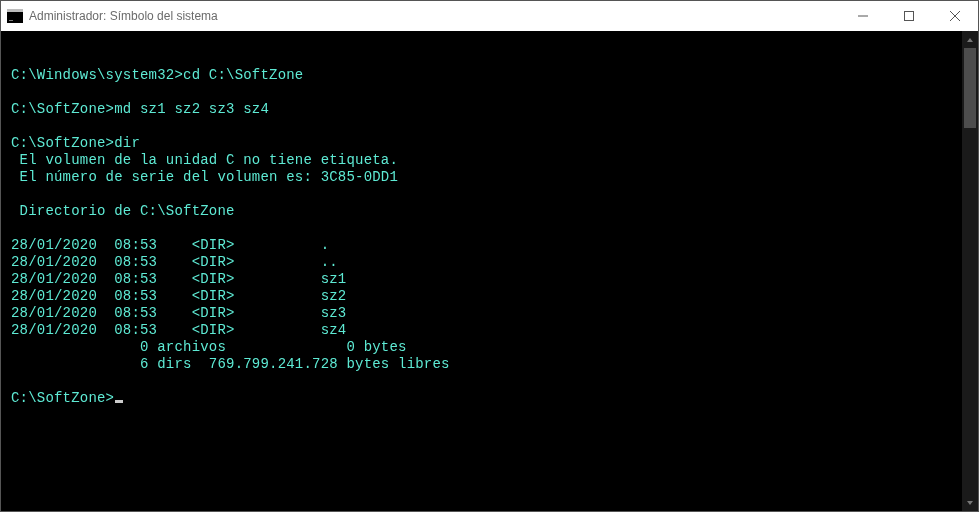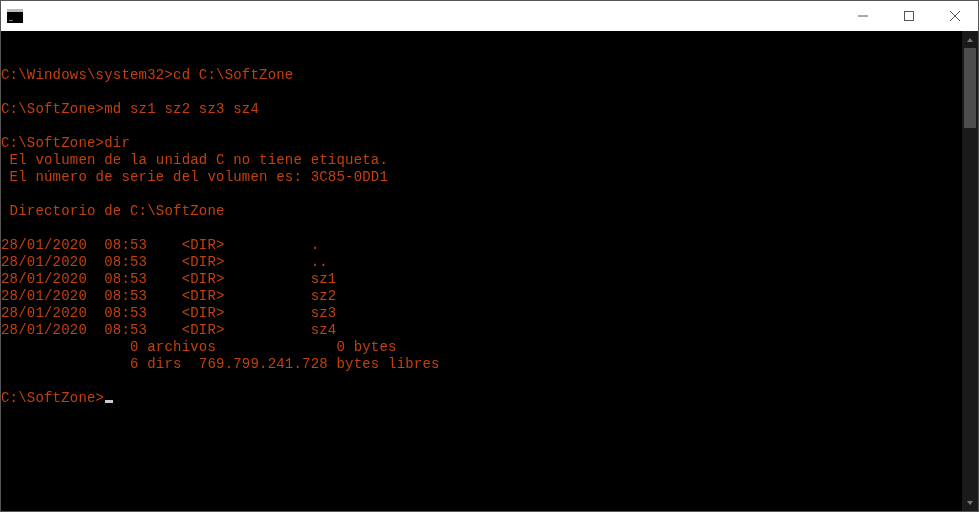--- a/index.html
+++ b/index.html
@@ -39,22 +39,22 @@
       width: 46px;
       height: 100%;
       display: flex;
       align-items: center;
       justify-content: center;
       color: #666;
     }
     .titlebar-btn svg { width: 10px; height: 10px; }
     .terminal {
       background: #000;
-      color: #c2410c;
-      padding: 2px 0;
+      color: #5eead4;
+      padding: 2px 10px;
       height: calc(100% - 30px);
       line-height: 17px;
       white-space: pre;
       letter-spacing: 0.2px;
       position: relative;
     }
     .line { white-space: pre; }
     .cursor {
       display: inline-block;
       width: 8px;
@@ -96,20 +96,21 @@
 <body>
 
 <div class="titlebar">
   <span class="titlebar-icon">
     <svg viewBox="0 0 16 14">
       <rect x="0" y="0" width="16" height="14" fill="#000"></rect>
       <rect x="0" y="0" width="16" height="3" fill="#bdbdbd"></rect>
       <text x="2" y="11" font-size="8" fill="#fff" font-family="Consolas">_</text>
     </svg>
   </span>
+  <span class="titlebar-title">Administrador: Símbolo del sistema</span>
   <span class="titlebar-spacer"></span>
   <div class="titlebar-controls">
     <div class="titlebar-btn">
       <svg viewBox="0 0 10 10">
           <line x1="0" y1="5" x2="10" y2="5" stroke="#555" stroke-width="1"></line>
         </svg>
     </div>
     <div class="titlebar-btn">
       <svg viewBox="0 0 10 10">
           <rect x="0.5" y="0.5" width="9" height="9" fill="none" stroke="#555" stroke-width="1"></rect>

